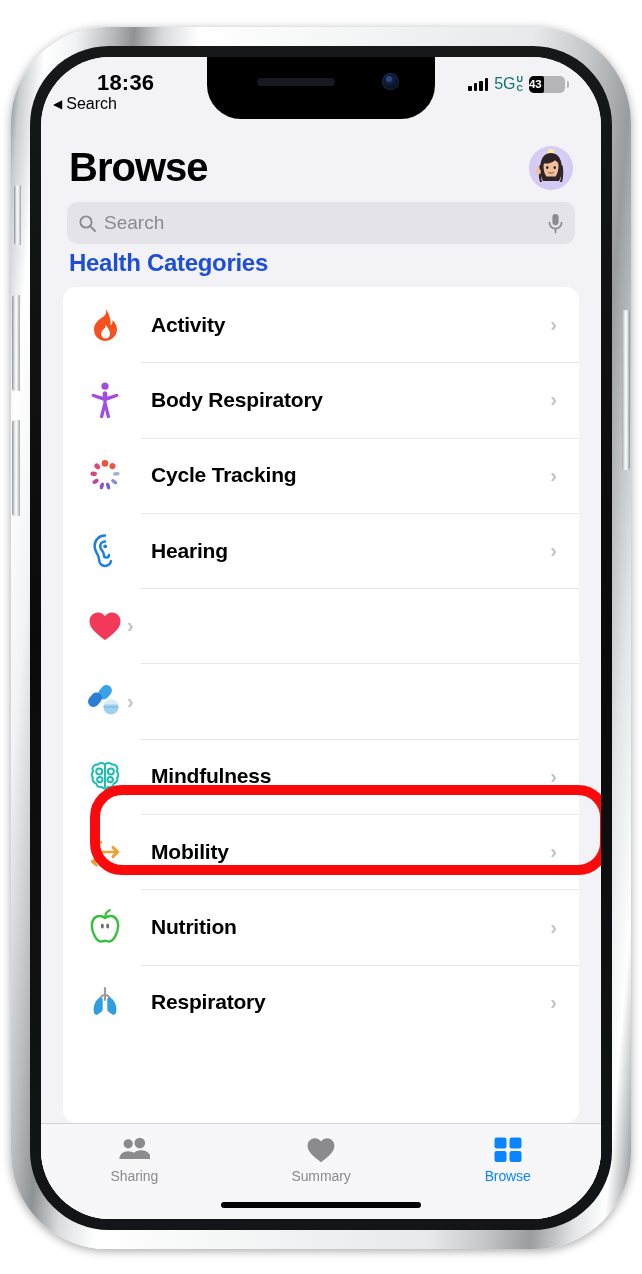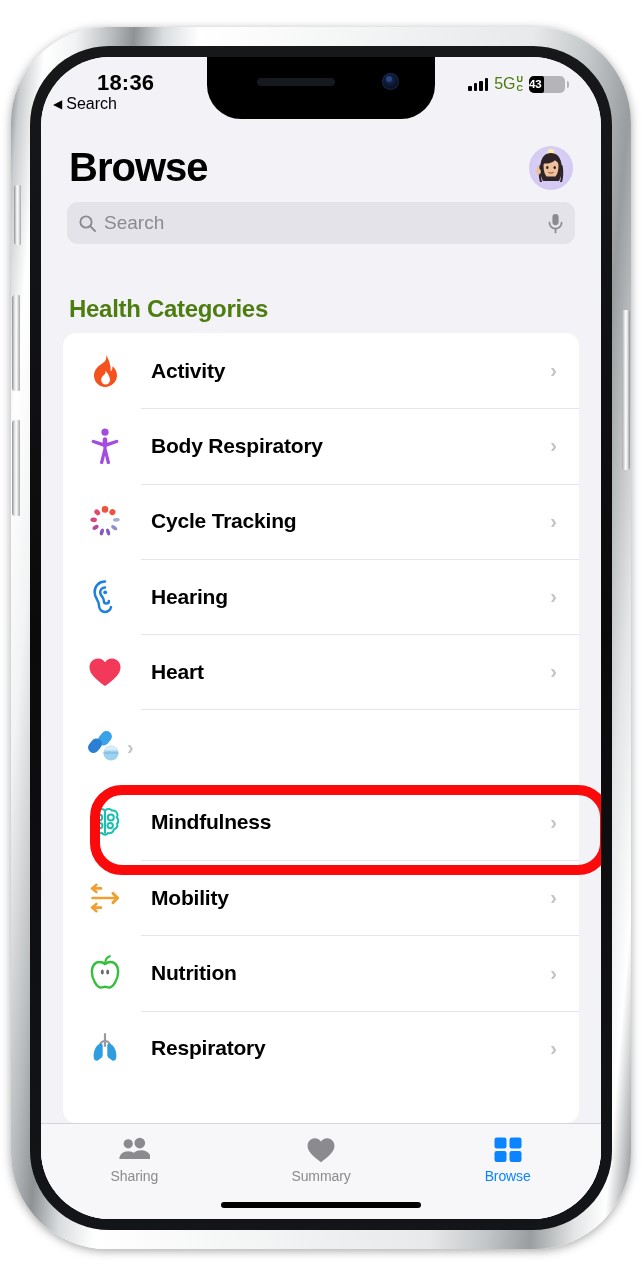--- a/index.html
+++ b/index.html
@@ -55,21 +55,21 @@
   #status-bar{ position:relative; height:62px; flex:0 0 62px; }
   #status-time{ position:absolute; left:56px; top:13px; font-size:22px; font-weight:700;
     color:#000; letter-spacing:.2px; }
   #status-right{ position:absolute; right:36px; top:18px; display:flex; align-items:center; gap:6px; }
   #cellular-bars{ display:flex; align-items:flex-end; gap:2px; height:13px; }
   #cellular-bars i{ display:block; width:3.5px; background:#000; border-radius:1px; }
   #cellular-bars i:nth-child(1){ height:5px; }
   #cellular-bars i:nth-child(2){ height:7.5px; }
   #cellular-bars i:nth-child(3){ height:10px; }
   #cellular-bars i:nth-child(4){ height:13px; }
-  #network-label{ font-size:16px; font-weight:500; color:#4d7c0f; display:flex; align-items:center; }
+  #network-label{ font-size:16px; font-weight:500; color:#0f766e; display:flex; align-items:center; }
   #network-sup{ font-size:9px; line-height:9px; font-weight:600; margin-left:1px;
     display:flex; flex-direction:column; }
   #battery-indicator{ position:relative; width:36px; height:17px; border-radius:5px;
     background:#b4b4b9; display:flex; align-items:center; }
   #battery-fill{ position:absolute; left:0; top:0; bottom:0; width:43%;
     background:#000; border-radius:5px 2px 2px 5px; }
   #battery-level{ position:relative; width:100%; text-align:left; font-size:11.5px;
     font-weight:700; color:#fff; z-index:2; letter-spacing:-.2px; }
   #battery-cap{ position:absolute; right:-4px; top:5px; width:2.5px; height:7px;
     background:#b4b4b9; border-radius:0 2px 2px 0; }
@@ -83,22 +83,22 @@
   #page-title{ font-size:40px; font-weight:800; letter-spacing:-1px; color:#000; }
   #avatar{ width:44px; height:44px; border-radius:50%;
     background:radial-gradient(circle at 50% 40%, #dcd4f7 0%, #cfc4f2 100%);
     position:relative; overflow:hidden; flex:0 0 44px; }
   #avatar svg{ position:absolute; inset:0; }
 
   #search-bar{ margin:12px 26px 0 26px; height:42px; border-radius:11px;
     background:#e3e3e9; display:flex; align-items:center; padding:0 11px; gap:7px; }
   #search-placeholder{ font-size:19px; color:#8a8a8f; flex:1; }
 
-  #section-title{ padding:12px 28px 10px 28px; font-size:24px; font-weight:700;
-    color:#4d7c0f; letter-spacing:-.3px;margin-top:39px; }
+  #section-title{ padding:5px 28px 10px 28px; font-size:24px; font-weight:700;
+    color:#1d4ed8; letter-spacing:-.3px; }
 
   #category-list-card{ margin:0 22px; background:#fff; border-radius:13px;
     flex:1; overflow:hidden; }
   .category-row{ display:flex; align-items:center; height:75.3px; padding:0 16px 0 20px;
     position:relative; }
   .category-row + .category-row::before{ content:""; position:absolute; left:78px; right:0; top:0;
     height:1px; background:#e6e6ea; }
   .cat-icon{ width:44px; flex:0 0 44px; display:flex; align-items:center; justify-content:center; }
   .cat-label{ flex:1; margin-left:24px; font-size:21px; font-weight:600; color:#000;
     letter-spacing:-.2px; }
@@ -257,21 +257,20 @@
             <span class="cat-label">Hearing</span>
             <span class="cat-chevron">›</span>
           </div>
 
           <div class="category-row">
             <span class="cat-icon">
               <svg width="34" height="30" viewBox="0 0 34 30">
                 <path d="M17 29C8 22.6 1.5 17 1.5 10.2 1.5 5.2 5.3 1.4 10 1.4c3 0 5.5 1.6 7 3.9 1.5-2.3 4-3.9 7-3.9 4.7 0 8.5 3.8 8.5 8.8C32.5 17 26 22.6 17 29z" fill="#f2395a"></path>
               </svg>
             </span>
-            <span class="cat-label">Heart</span>
             <span class="cat-chevron">›</span>
           </div>
 
           <div class="category-row">
             <span class="cat-icon">
               <svg width="34" height="34" viewBox="0 0 34 34">
                 <rect x="11.5" y="0.5" width="11" height="15.5" rx="5.5" fill="#3aa3e8" transform="rotate(40 17 8.2)"></rect>
                 <rect x="1.5" y="8" width="11" height="15.5" rx="5.5" fill="#2a7fd4" transform="rotate(40 7 15.7)"></rect>
                 <circle cx="23" cy="23" r="7.6" fill="#9fd0f0"></circle>
                 <path d="M15.9 20.6a7.6 7.6 0 0 1 14.2 0z" fill="#d9ecfa"></path>

